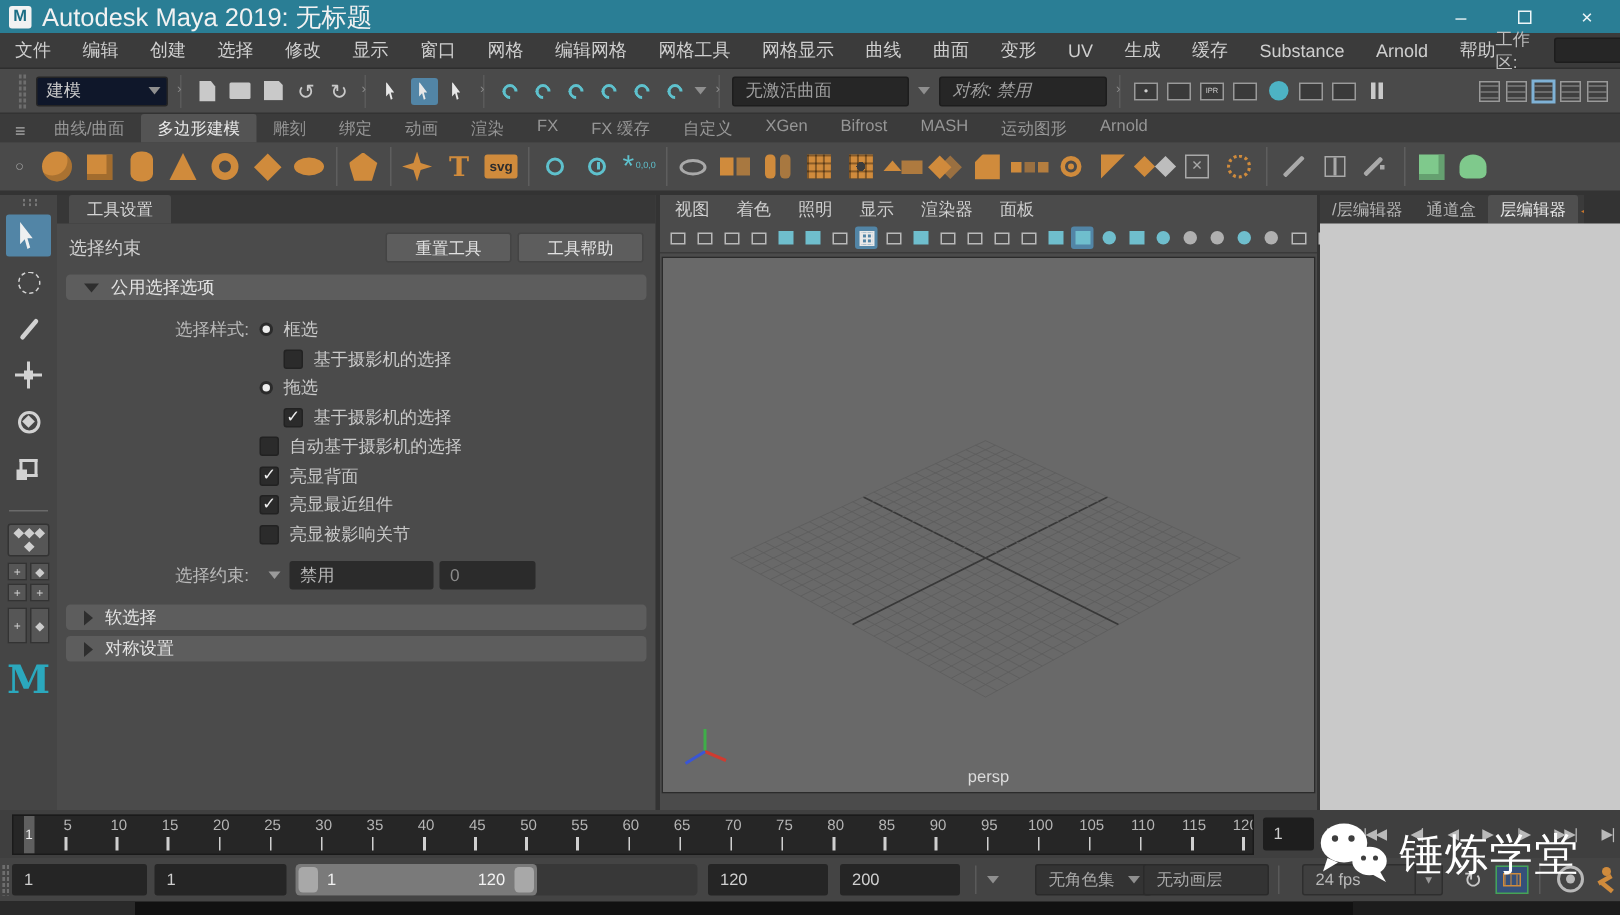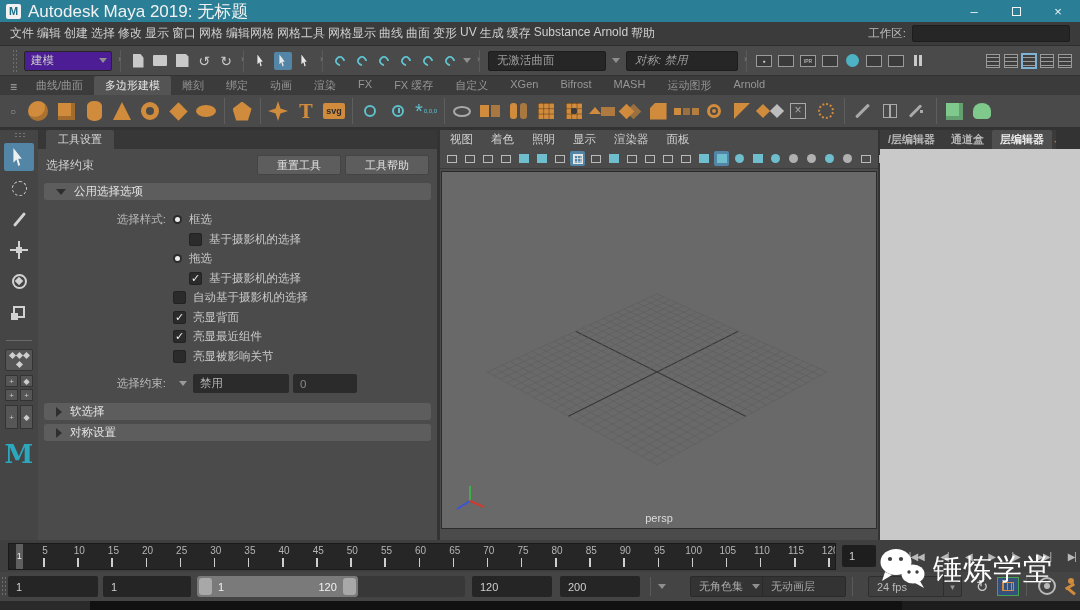--- a/index.html
+++ b/index.html
@@ -11,31 +11,31 @@
   .titlebar{position:absolute;left:0;top:0;width:1080px;height:22px;background:#2a7e95;display:flex;align-items:center;padding:0 6px;}
   .app-icon{width:15px;height:15px;background:#f2f2f2;border-radius:2px;display:flex;align-items:center;justify-content:center;margin-right:7px;}
   .app-icon b{color:#1c6e85;font-weight:bold;font-size:11px;line-height:1;}
   .titlebar .title{color:#f2f2f2;font-size:17px;}
   .win-controls{margin-left:auto;display:flex;align-items:center;gap:26px;padding-right:8px;}
   .wc{color:#eef6f8;font-size:13px;width:16px;text-align:center;cursor:default;}
   .maxbox{width:9px;height:9px;border:1px solid #eef6f8;}
 
   
   .menubar{position:absolute;left:0;top:22px;width:1080px;height:24px;background:#3b3b3b;display:flex;align-items:center;padding:0 10px;border-bottom:1px solid #2e2e2e;}
-  .menus{display:flex;gap:3px;}
+  .menus{display:flex;gap:21px;align-items:center;}
   .menu-item{color:#cfcfcf;font-size:12px;cursor:default;white-space:nowrap;}
   .workspace{margin-left:auto;display:flex;align-items:center;gap:6px;}
   .ws-label{color:#bdbdbd;font-size:11.5px;}
   .ws-field{width:158px;height:17px;background:#262626;border:1px solid #1d1d1d;border-radius:2px;position:relative;}
   .dd-arrow{position:absolute;right:4px;top:6px;width:0;height:0;border-left:4px solid transparent;border-right:4px solid transparent;border-top:5px solid #8f8f8f;}
 
   
   .statusline{position:absolute;left:0;top:46px;width:1080px;height:30px;background:#4a4a4a;display:flex;align-items:center;gap:6px;padding:0 8px 0 12px;border-bottom:1px solid #333;}
   .grip{width:6px;height:24px;background-image:radial-gradient(#6e6e6e 1px,transparent 1px);background-size:3px 4px;}
-  .menuset{width:88px;height:20px;background:#4c1d95;border:1px solid #252525;border-radius:2px;display:flex;align-items:center;padding:0 6px;position:relative;color:#c9c9c9;font-size:11.5px;}
+  .menuset{width:88px;height:20px;background:#0f172a;border:1px solid #252525;border-radius:2px;display:flex;align-items:center;padding:0 6px;position:relative;color:#c9c9c9;font-size:11.5px;}
   .gsep{width:5px;height:22px;background-image:linear-gradient(#5a5a5a,#5a5a5a);background-size:1px 100%;background-repeat:no-repeat;background-position:center;position:relative;}
   .gsep::after{content:'›';position:absolute;top:4px;left:0;color:#8a8a8a;font-size:9px;}
   .icon-group{display:flex;align-items:center;gap:4px;}
   .sl-ic{width:18px;height:18px;display:flex;align-items:center;justify-content:center;border-radius:2px;}
   .sl-ic.active{background:#5285a6;}
   .ic-doc{width:11px;height:14px;background:#c9c9c9;clip-path:polygon(0 0,70% 0,100% 30%,100% 100%,0 100%);}
   .ic-folder{width:14px;height:11px;background:#c9c9c9;border-radius:1px;}
   .ic-save{width:13px;height:13px;background:#c9c9c9;clip-path:polygon(0 0,80% 0,100% 20%,100% 100%,0 100%);}
   .ic-ur{color:#c9c9c9;font-size:14px;line-height:1;}
   .ic-cursor{width:9px;height:12px;background:#e8e8e8;clip-path:polygon(10% 0,10% 82%,32% 64%,45% 100%,58% 94%,45% 60%,70% 60%);}
@@ -121,21 +121,21 @@
   .vt i.sq{width:10px;height:8px;border:1px solid #b9b9b9;}
   .vt i.gc{width:9px;height:9px;border-radius:50%;background:#b0b0b0;}
   .vt i.c{width:10px;height:9px;background:#6fbecd;}
   .vt i.cc{width:9px;height:9px;border-radius:50%;background:#6fbecd;}
   .vt i.grid9{width:10px;height:10px;border:1px solid #e8e8e8;background-image:linear-gradient(#e8e8e8 1px,transparent 1px),linear-gradient(90deg,#e8e8e8 1px,transparent 1px);background-size:3.3px 3.3px;}
   .vp-canvas{position:absolute;left:1px;top:41px;width:436px;height:358px;background:#696969;border:1px solid #2b2b2b;}
   .persp{position:absolute;left:50%;bottom:4px;transform:translateX(-50%);color:#dcdcdc;font-size:11px;}
   .axis{position:absolute;left:8px;bottom:10px;}
 
   
-  .right-panel{position:absolute;left:880px;top:130px;width:176px;height:410px;background:#3b3b3b;font-weight:bold;}
+  .right-panel{position:absolute;left:880px;top:130px;width:176px;height:410px;background:#3b3b3b;}
   .rp-tabs{height:19px;display:flex;align-items:flex-end;overflow:hidden;}
   .rp-tab{padding:2px 8px;font-size:11px;color:#b5b5b5;white-space:nowrap;}
   .rp-tab.active{background:#4f4f4f;color:#e8e8e8;border-radius:2px 2px 0 0;}
   .rp-arrow{color:#c7752c;font-size:9px;padding:0 2px 3px 2px;}
   .rp-body{position:absolute;left:0;top:19px;width:200px;height:391px;background:#c9c9c9;}
 
   
   .timeline{position:absolute;left:0;top:540px;width:1080px;height:32px;background:#3f3f3f;display:flex;align-items:center;}
   .ruler{position:absolute;left:8px;top:3px;width:828px;height:27px;background:#262626;border:1px solid #1a1a1a;overflow:hidden;}
   .tick{position:absolute;top:0;height:100%;width:0;}

